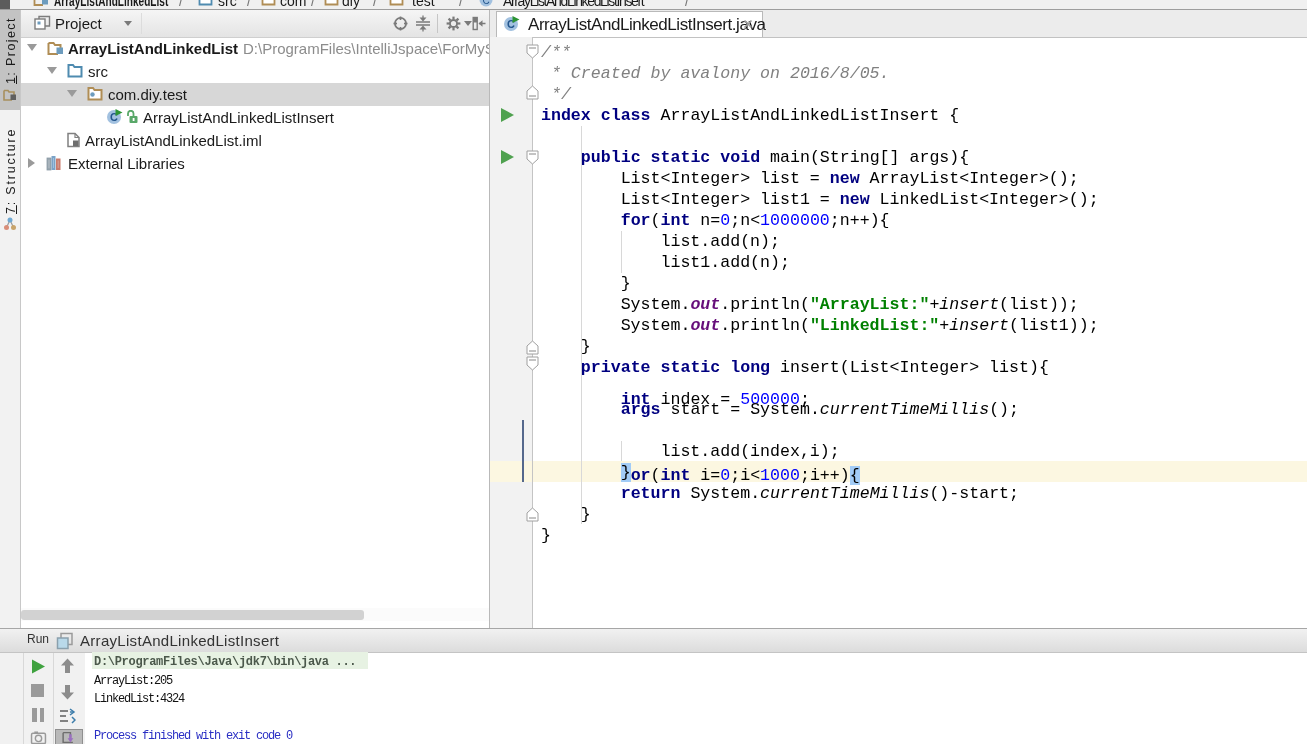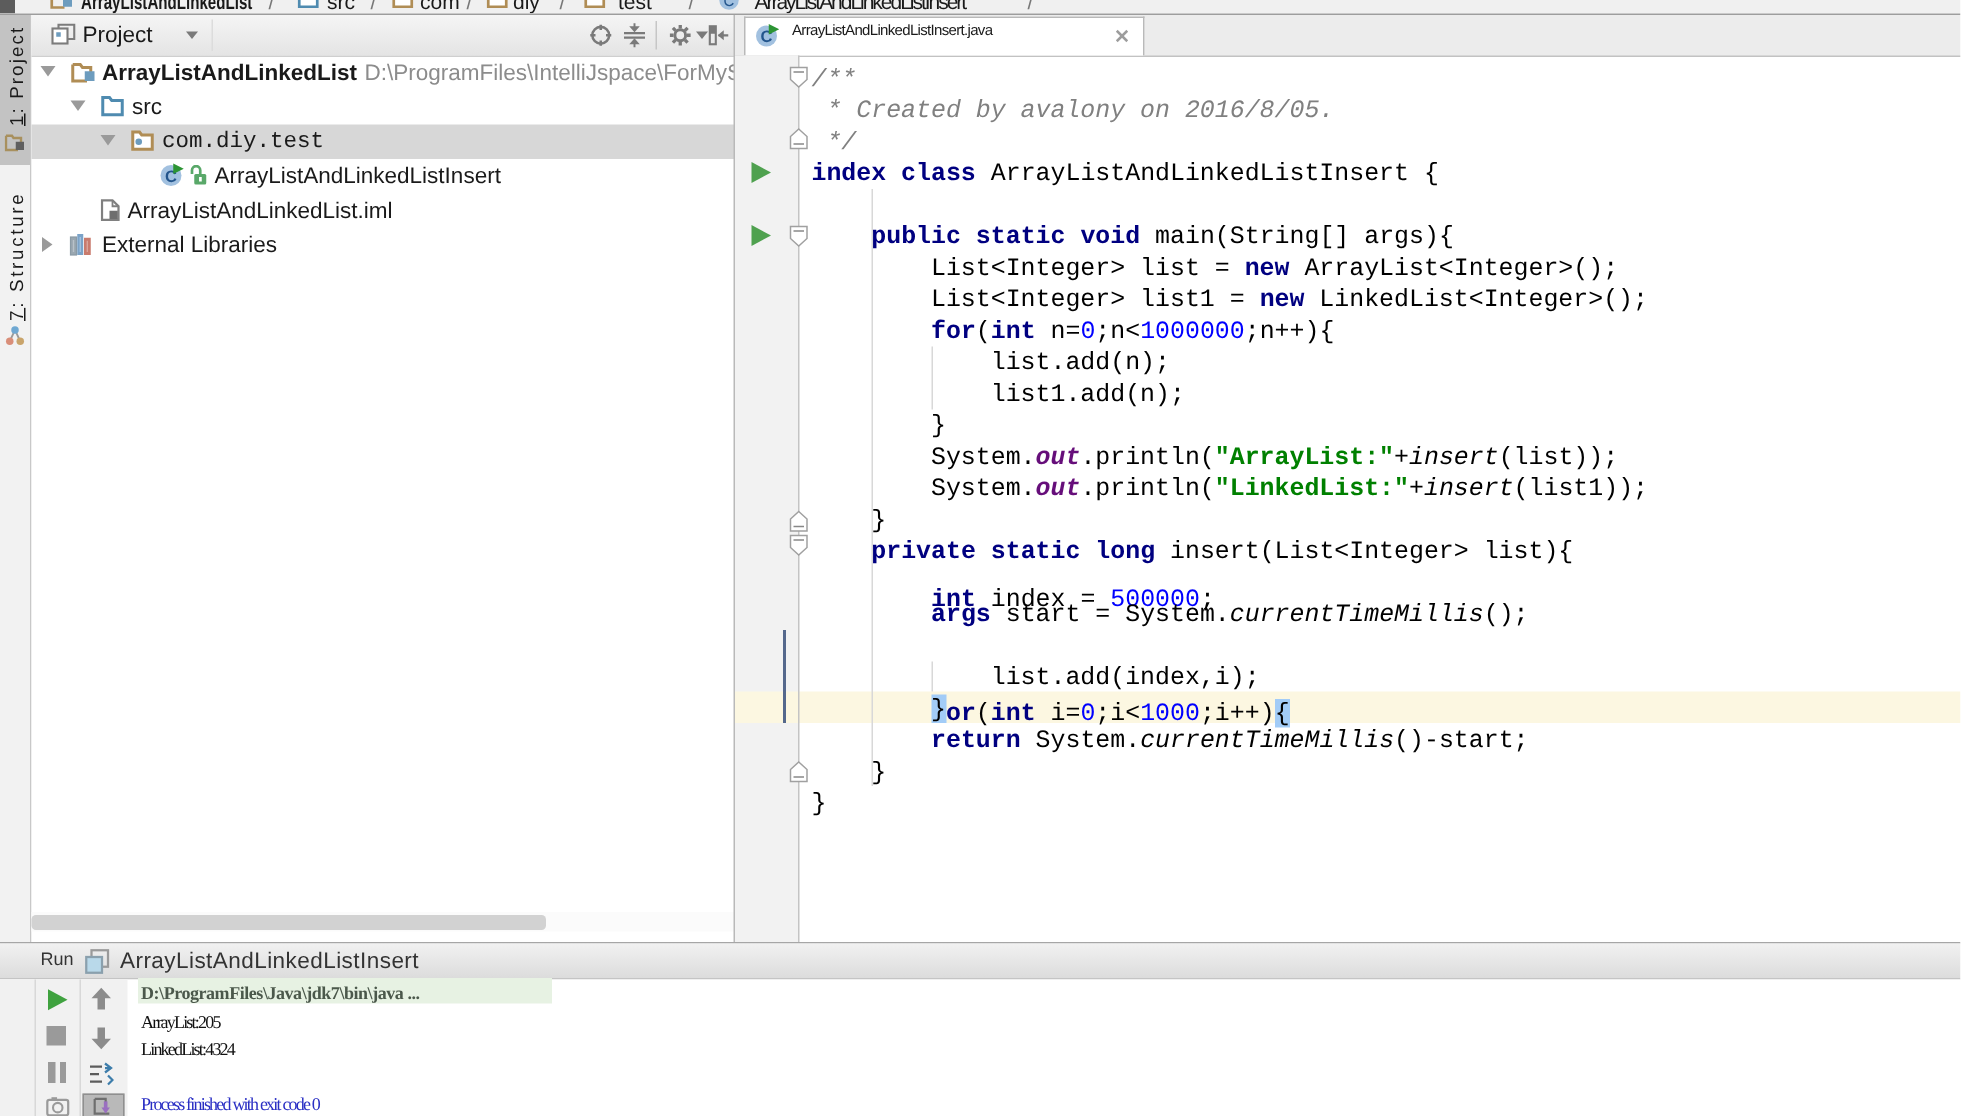--- a/index.html
+++ b/index.html
@@ -19,39 +19,39 @@
   #proj{left:21px;top:10px;width:469px;height:618px;background:#fff;}
   #projHead{left:0;top:0;width:469px;height:27px;background:linear-gradient(#f5f5f5,#e4e4e4);border-bottom:1px solid #cfcfcf;}
   #projBorder{left:489px;top:10px;width:1px;height:618px;background:#b9b9b9;}
   .row{position:absolute;left:0;width:469px;height:23px;font-size:15px;color:#1a1a1a;}
   .rowtxt{position:absolute;top:3px;line-height:17px;white-space:pre;}
   .arrow-d{position:absolute;width:0;height:0;border-left:5px solid transparent;border-right:5px solid transparent;border-top:7px solid #9a9a9a;}
   .arrow-r{position:absolute;width:0;height:0;border-top:5px solid transparent;border-bottom:5px solid transparent;border-left:7px solid #9a9a9a;}
   
   #tabbar{left:490px;top:10px;width:817px;height:27px;background:#ececec;border-bottom:1px solid #c2c2c2;}
   #tab{left:496px;top:11px;width:267px;height:26px;background:#fff;border:1px solid #b9b9b9;border-bottom:none;box-sizing:border-box;}
-  #tabtxt{left:528px;top:15px;font-size:10px;letter-spacing:-0.45px;color:#1a1a1a;}
+  #tabtxt{left:528px;top:15px;font-size:17px;letter-spacing:-0.45px;color:#1a1a1a;}
   #gutter{left:490px;top:37px;width:42px;height:591px;background:#f2f2f2;}
   #foldline{left:532px;top:37px;width:1px;height:591px;background:#c4c4c4;}
   #caretrow{left:490px;top:461px;width:817px;height:21px;background:#fcf7e1;}
   .cl{position:absolute;left:541px;height:21px;line-height:21px;font-family:"Liberation Mono",monospace;font-size:16.6px;letter-spacing:0px;white-space:pre;color:#000;}
   .kw{color:#000080;font-weight:bold;}
   .num{color:#0000ff;}
   .str{color:#008000;font-weight:bold;}
   .cmt{color:#808080;font-style:italic;}
   .fld{color:#660e7a;font-weight:bold;font-style:italic;}
   .it{font-style:italic;}
   .guide{position:absolute;width:1px;background:#d8d8d8;}
   .brace{background:#a2ccf7;}
   
   #runtop{left:0;top:628px;width:1307px;height:1px;background:#a6a6a6;}
   #runhead{left:0;top:629px;width:1307px;height:23px;background:linear-gradient(#f1f1f1,#dcdcdc);border-bottom:1px solid #c4c4c4;}
   #runbody{left:0;top:653px;width:1307px;height:91px;background:#fff;}
   #runtools{left:0;top:653px;width:85px;height:91px;background:#f1f1f1;}
-  .console{position:absolute;font-family:Liberation Serif, serif;font-size:12px;letter-spacing:-1.2px;line-height:18.6px;height:18.6px;white-space:pre;color:#111;}
+  .console{position:absolute;font-family:Liberation Mono, monospace;font-size:12px;letter-spacing:-1.2px;line-height:18.6px;height:18.6px;white-space:pre;color:#111;}
 </style>
 </head>
 <body>
 
 <div class="abs" id="crumbs">
   <div class="abs" style="left:0;top:0;width:10px;height:9px;background:#5c5c5c;"></div>
   <svg class="crumbico" style="left:33px;" width="16" height="15" viewBox="0 0 16 15">
       <path d="M1.5 2.5 V13 H10 M1.5 2.5 H6 L7.5 4.5 H13 V7" fill="none" stroke="#b08d55" stroke-width="1.8"></path>
       <rect x="9" y="6.5" width="6" height="6" fill="#6d9cbe"></rect>
     </svg>
@@ -164,21 +164,21 @@
     <div class="rowtxt" style="left:47px;font-weight:bold;">ArrayListAndLinkedList</div>
     <div class="rowtxt" style="left:222px;color:#8c8c8c;">D:\ProgramFiles\IntelliJspace\ForMySe</div>
   </div>
   <div class="row" style="top:50px;">
     <div class="arrow-d" style="left:26px;top:7px;"></div>
     <svg class="abs" style="left:46px;top:3px;" width="16" height="15" viewBox="0 0 16 15">
         <path d="M1.5 13.5 V2 H6 L7.5 4 H14.5 V13.5 Z" fill="#fff" stroke="#4f8bb0" stroke-width="2"></path>
       </svg>
     <div class="rowtxt" style="left:67px;">src</div>
   </div>
-  <div class="row" style="top:73px;font-family:Liberation Mono, monospace;">
+  <div class="row" style="top:73px;">
     <div class="arrow-d" style="left:46px;top:7px;"></div>
     <svg class="abs" style="left:66px;top:3px;" width="16" height="15" viewBox="0 0 16 15">
         <path d="M1.5 13.5 V2 H6 L7.5 4 H14.5 V13.5 Z" fill="#fff" stroke="#b08d55" stroke-width="2"></path>
         <circle cx="5.5" cy="8.5" r="2.2" fill="#6d9cbe"></circle>
       </svg>
     <div class="rowtxt" style="left:87px;">com.diy.test</div>
   </div>
   <div class="row" style="top:96px;">
     <svg class="abs" style="left:85px;top:2px;" width="18" height="18" viewBox="0 0 18 18">
         <circle cx="8" cy="9" r="7" fill="#a2c1e0"></circle>

